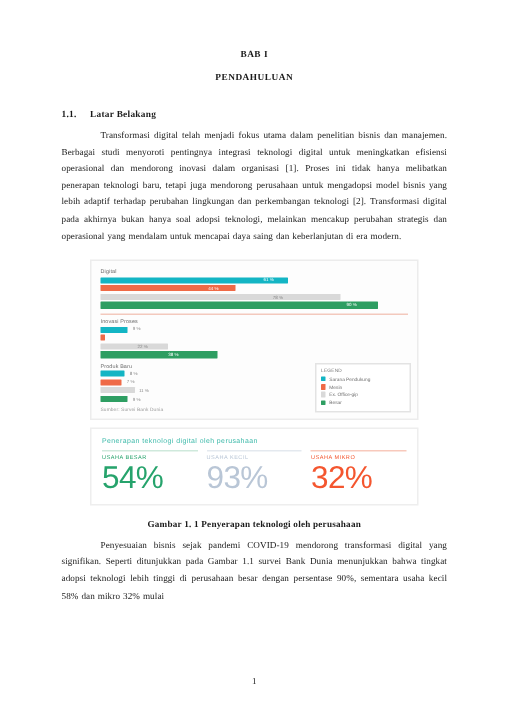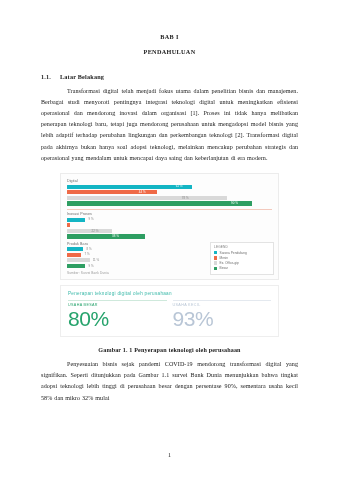--- a/index.html
+++ b/index.html
@@ -355,29 +355,34 @@
       </div>
     </div>
 
     <div class="stats-card">
       <div class="stats-title">Penerapan teknologi digital oleh perusahaan</div>
       <div class="stats-row">
 
         <div class="stat-col">
           <div class="stat-rule" style="background:#cfe9dc"></div>
           <div class="stat-label" style="color:#26a36c">USAHA BESAR</div>
-          <div class="stat-value" style="color:#26a36c">80%</div>
+          <div class="stat-value" style="color:#26a36c">54%</div>
         </div>
 
         <div class="stat-col">
           <div class="stat-rule" style="background:#e4e9ef"></div>
           <div class="stat-label" style="color:#b9c6d6">USAHA KECIL</div>
           <div class="stat-value" style="color:#b9c6d6">93%</div>
         </div>
 
+        <div class="stat-col">
+          <div class="stat-rule" style="background:#f8c9bc"></div>
+          <div class="stat-label" style="color:#f4562f">USAHA MIKRO</div>
+          <div class="stat-value" style="color:#f4562f">32%</div>
+        </div>
 
       </div>
     </div>
   </div>
 
   <div class="caption">Gambar 1. 1 Penyerapan teknologi oleh perusahaan</div>
 
   <div class="para">Penyesuaian bisnis sejak pandemi COVID-19 mendorong transformasi digital yang signifikan. Seperti ditunjukkan pada Gambar 1.1 survei Bank Dunia menunjukkan bahwa tingkat adopsi teknologi lebih tinggi di perusahaan besar dengan persentase 90%, sementara usaha kecil 58% dan mikro 32% mulai</div>
 
   <div class="page-number">1</div>

